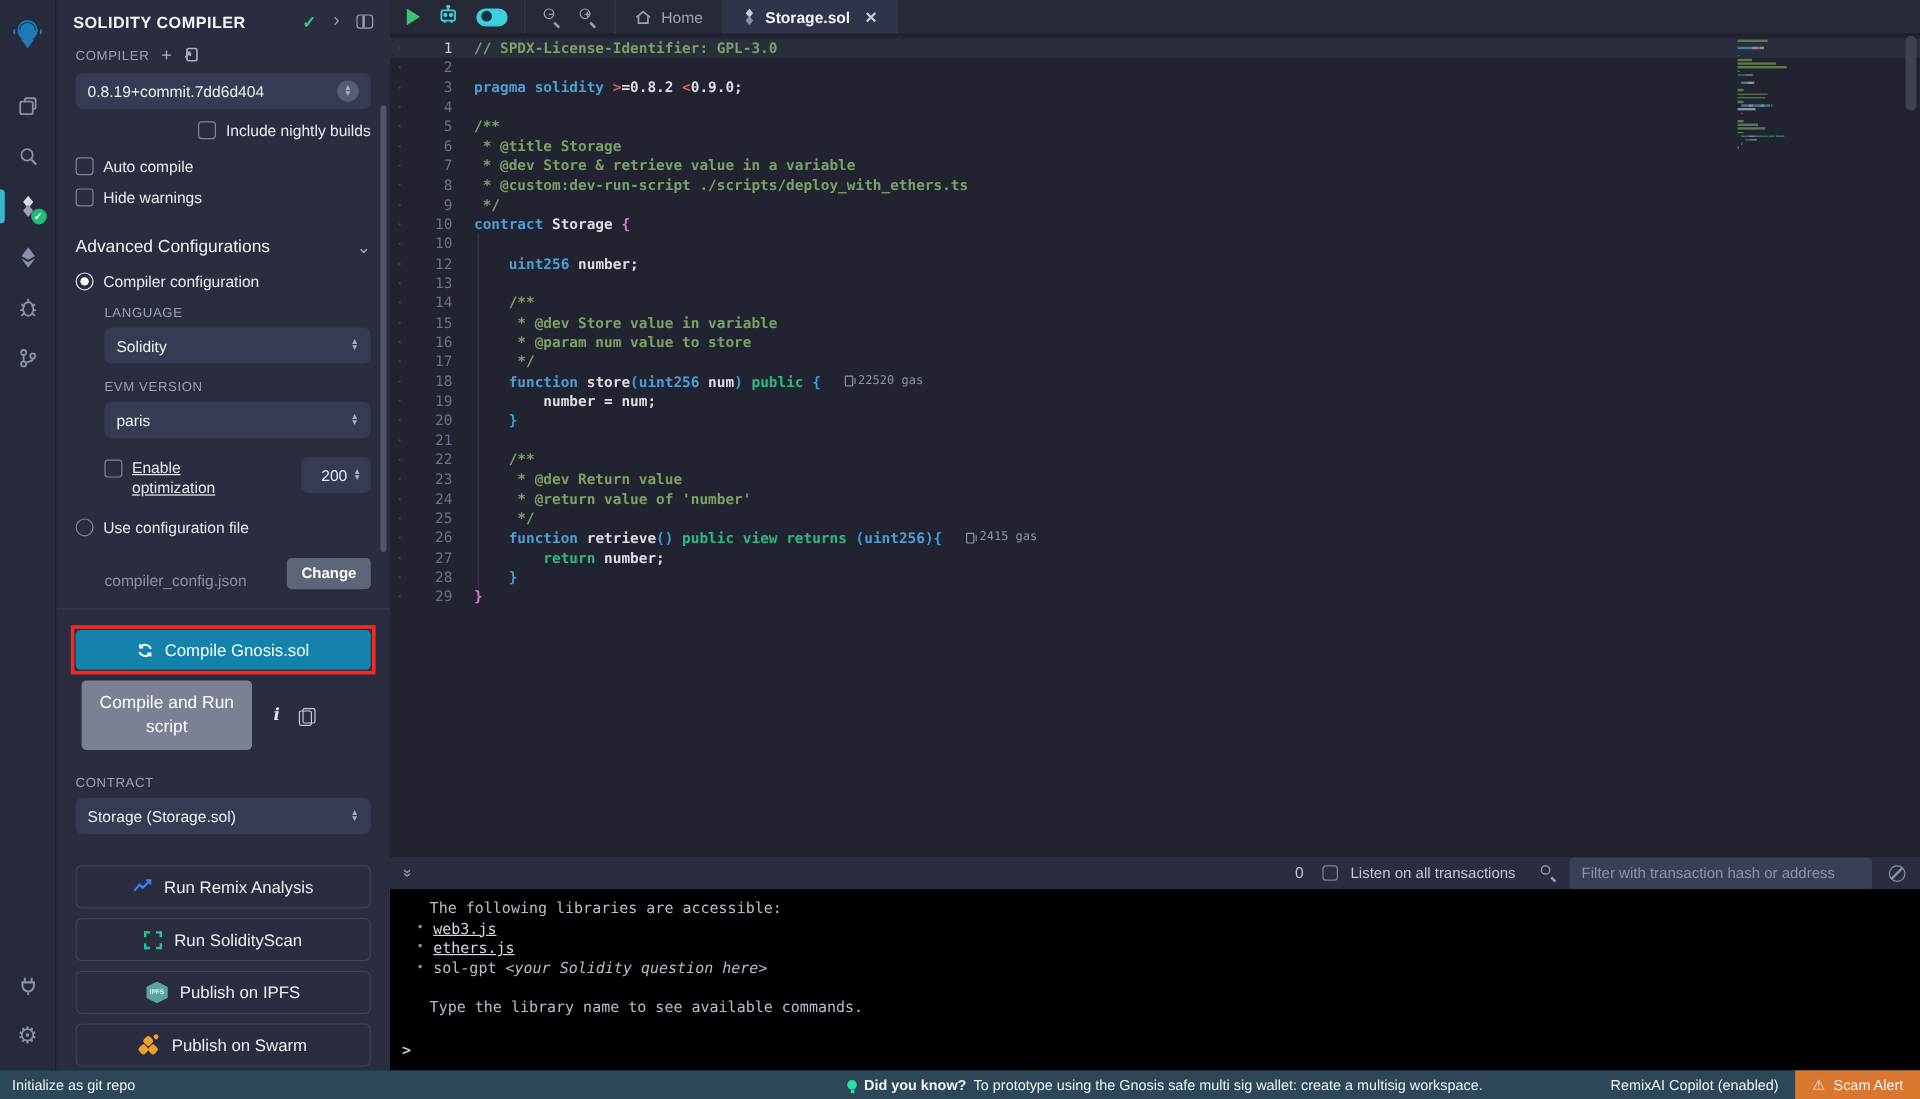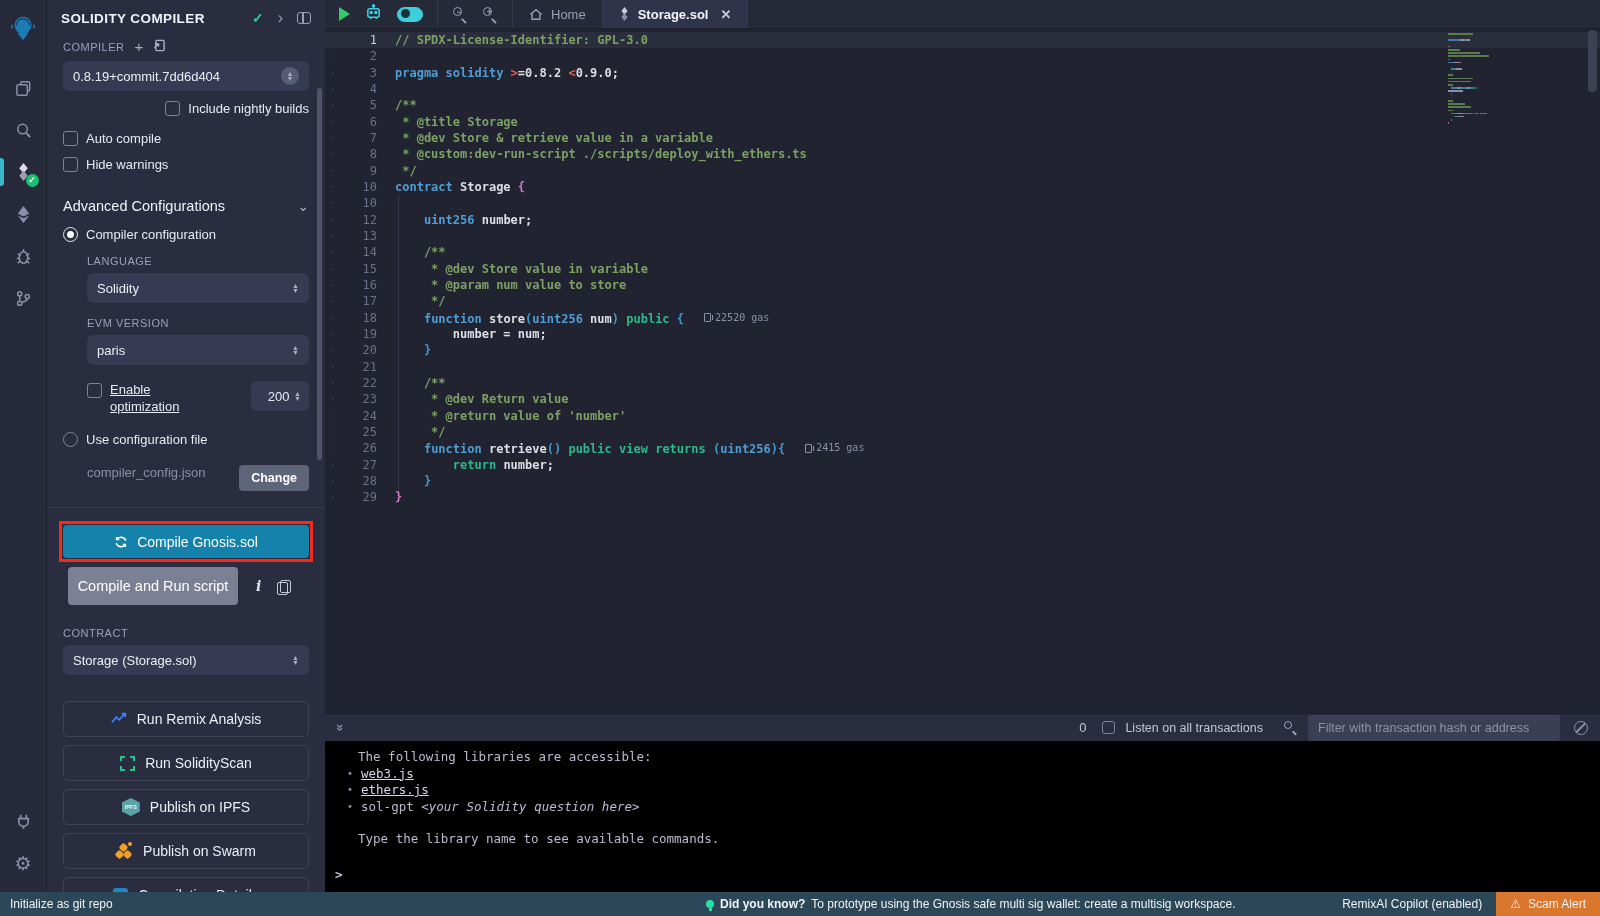--- a/index.html
+++ b/index.html
@@ -41,29 +41,29 @@
   .radio.sel { border-color:#e6e8f0; }
   .radio.sel:after { content:''; position:absolute; left:2.5px; top:2.5px; width:7px; height:7px; background:#fff; border-radius:50%; }
   .adv-title-row { display:flex; align-items:center; margin:26px 16px 0; cursor:pointer; }
   .adv-title { font-size:14.5px; color:#f0f1f6; flex:1; }
   .chev { color:#aab0c4; font-size:14px; }
   .indent { margin-left:40px !important; }
   .opt-row { display:flex; align-items:flex-start; margin:16px 16px 0 40px; }
   .opt-lbl { font-size:13px; color:#e8eaf2; line-height:17px; margin-left:8px;text-decoration:underline; }
   .numbox { margin-left:auto; width:58px; height:30px; background:#363b53; border-radius:6px; display:flex; align-items:center; padding:0 8px 0 12px; }
   .numbox .nval { flex:1; font-size:13px;text-align:center; }
-  .cfg-row { display:flex; align-items:flex-start; margin:18px 16px 0 40px; }
+  .cfg-row { display:flex; align-items:flex-end; margin:18px 16px 0 40px; }
   .cfg-name { color:#8b90a4; font-size:13px; flex:1; }
   .btn-change { background:#5f6579; color:#fff; font-size:12.5px; font-weight:bold; border:none; border-radius:4px; padding:6px 12px; cursor:pointer; }
   .divider { border-top:1px solid #383c4e; margin-top:16px; }
   .compile-wrap { margin:13px 12px 0; border:3px solid #f32a1c; padding:1px; }
   .btn-compile { width:100%; height:33px; background:#1482ab; border:none; border-radius:4px; color:#fff; font-size:14px; display:flex; align-items:center; justify-content:center; gap:9px; cursor:pointer; }
   .btn-compile svg { stroke:#fff; }
   .tooltip-row { display:flex; align-items:center; margin:5px 0 0 21px; }
-  .tooltip { width:170px; background:#7c8094; border-radius:4px; color:#fff; font-size:14.5px; text-align:center; padding:9px 6px; line-height:20px; }
+  .tooltip { width:142px; background:#7c8094; border-radius:4px; color:#fff; font-size:14.5px; text-align:center; padding:9px 6px; line-height:20px; }
   .info-i { font-family:"DejaVu Serif", serif; font-style:italic; font-weight:bold; color:#dfe2ec; font-size:14px; margin-left:18px; cursor:pointer; }
   .copy-icon { position:relative; width:11px; height:13px; margin-left:16px; cursor:pointer; }
   .copy-icon:before, .copy-icon:after { content:''; position:absolute; border:1.4px solid #c7cbd9; border-radius:2px; width:9px; height:11px; }
   .copy-icon:before { left:0; top:2px; } .copy-icon:after { left:3px; top:0; background:transparent; }
   .contract-lbl { margin:22px 16px 0; }
   .action-btn { display:flex; align-items:center; justify-content:center; gap:10px; height:36px; border:1px solid #3e4255; border-radius:5px; background:transparent; color:#eceef5; font-size:14px; margin:8px 16px 0; cursor:pointer; width:246px; }
   .actions { margin-top:26px; }
 
   
   .ico-analysis svg { stroke:#3b82f6; }

